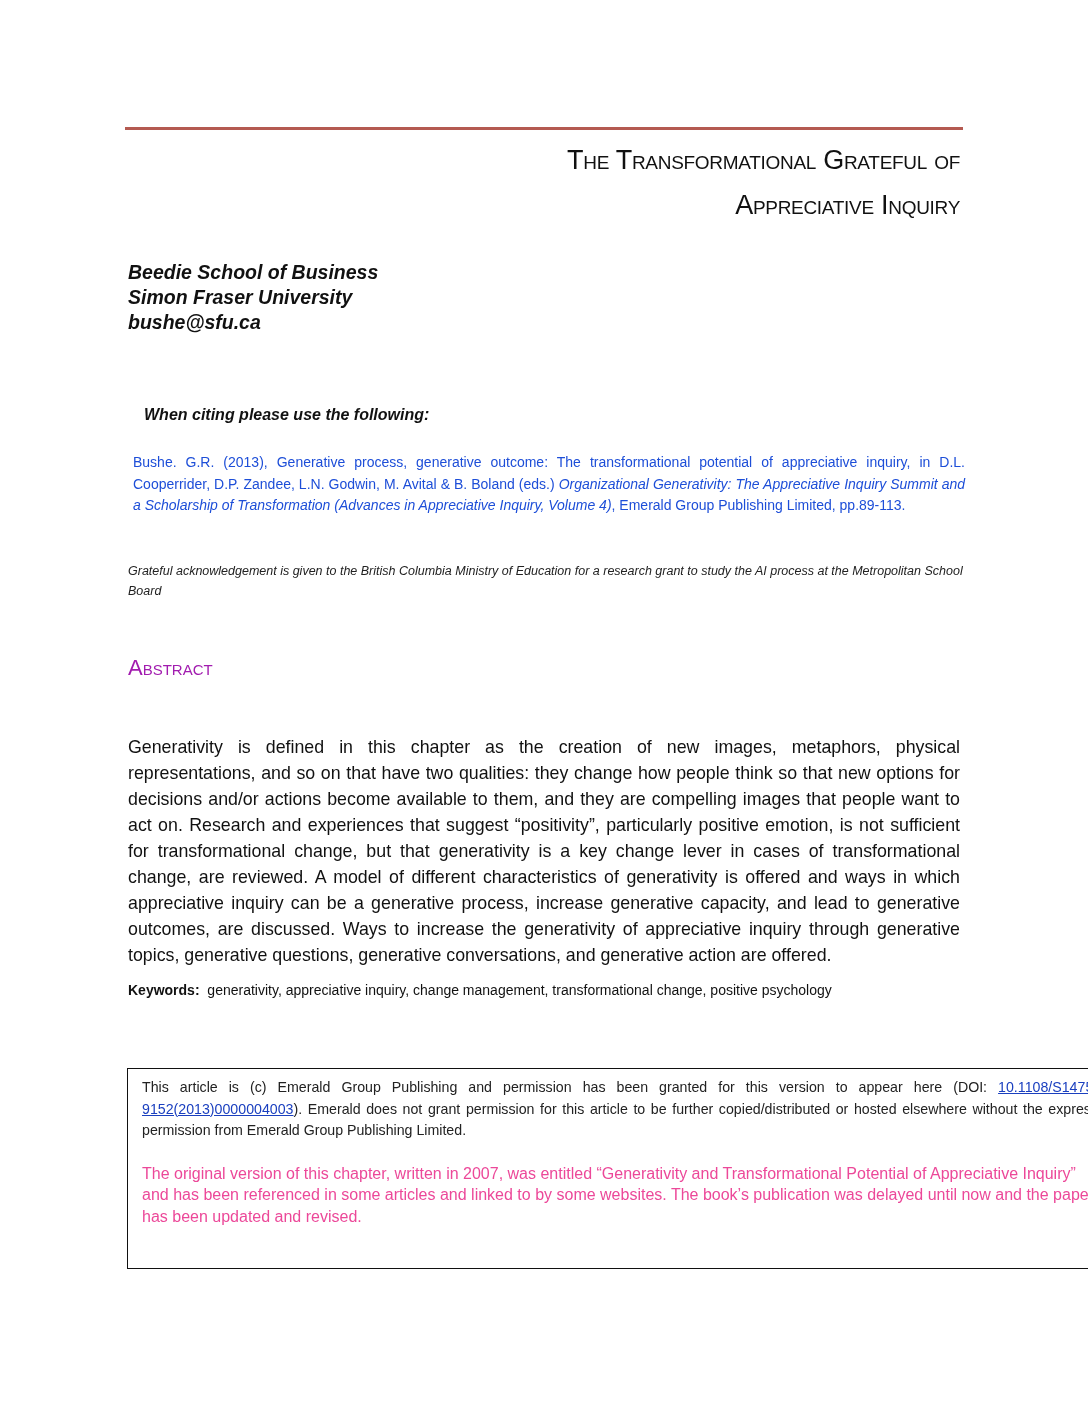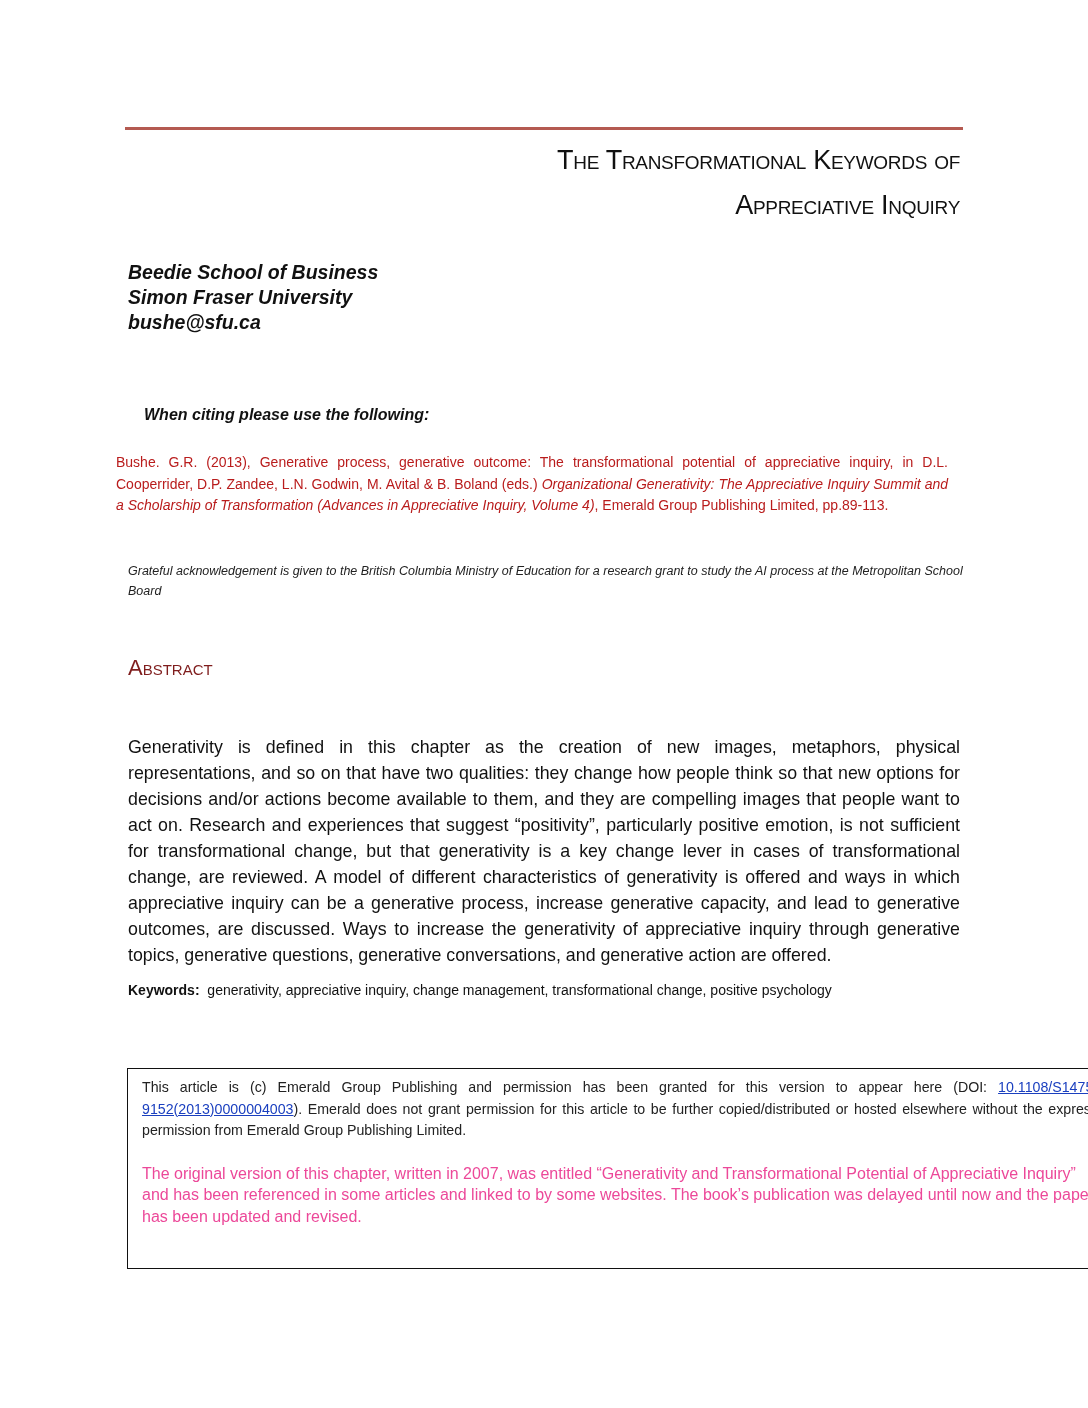--- a/index.html
+++ b/index.html
@@ -3,39 +3,39 @@
 <meta charset="utf-8">
 <style>
   html, body { margin: 0; padding: 0; background: #ffffff; }
   body { width: 1088px; height: 1408px; position: relative; overflow: hidden; color: #111; font-family: "Liberation Sans", sans-serif; }
   .rule { position: absolute; left: 125px; top: 127px; width: 838px; height: 3px; background: #b45a51; }
   .title { position: absolute; right: 128px; top: 138px; text-align: right; font-family: "Liberation Sans", sans-serif; font-size: 27px; line-height: 45px; color: #111; letter-spacing: -0.3px; }
   .title .line { display: block; font-variant: small-caps; }
   .authors { position: absolute; left: 128px; top: 260px; font-family: "Liberation Sans", sans-serif; font-weight: bold; font-style: italic; font-size: 19.5px; line-height: 25px; color: #111; }
   .authors div { display: block; }
   .cite-heading { position: absolute; left: 128px; top: 406px; font-weight: bold; font-style: italic; font-size: 16px; color: #111; font-family: "Liberation Sans", sans-serif; margin-left: 16px; }
-  .citation { position: absolute; left: 116px; top: 452px; width: 832px; font-size: 14px; line-height: 21.5px; text-align: justify; color: #b91c1c; font-family: "Liberation Sans", sans-serif; }
+  .citation { position: absolute; left: 133px; top: 452px; width: 832px; font-size: 14px; line-height: 21.5px; text-align: justify; color: #1d4ed8; font-family: "Liberation Sans", sans-serif; }
   .citation em { font-style: italic; }
   .ack { position: absolute; left: 128px; top: 561px; width: 835px; font-size: 12.5px; line-height: 20px; font-style: italic; color: #222; font-family: Liberation Sans, sans-serif; }
-  .abstract-heading { position: absolute; left: 128px; top: 655px; font-size: 22px; font-variant: small-caps; color: #7f1d1d; font-family: "Liberation Sans", sans-serif; }
+  .abstract-heading { position: absolute; left: 128px; top: 655px; font-size: 22px; font-variant: small-caps; color: #a21caf; font-family: "Liberation Sans", sans-serif; }
   .abstract { position: absolute; left: 128px; top: 694px; width: 832px; font-size: 17.8px; line-height: 26px; text-align: justify; color: #111; font-family: "Liberation Sans", sans-serif; margin-top: 40px; }
   .keywords { position: absolute; left: 128px; top: 982px; width: 840px; font-size: 14px; color: #111; font-family: "Liberation Sans", sans-serif; }
   .keywords b { font-weight: bold; }
   .notice-box { position: absolute; left: 127px; top: 1068px; width: 986px; height: 201px; border: 1.5px solid #111; box-sizing: border-box; padding: 8px 14px 8px 14px; font-family: "Liberation Sans", sans-serif; }
   .notice-p1 { font-size: 14.2px; line-height: 21.5px; text-align: justify; color: #222; }
   .notice-p1 a { color: #1a3fbf; text-decoration: underline; }
   .notice-p2 { margin-top: 21px; font-size: 16px; line-height: 21.5px; font-weight: normal; color: #ec4899; }
 </style>
 </head>
 <body>
 
 <div class="rule"></div>
 
 <div class="title">
-  <span class="line">The Transformational Keywords of</span>
+  <span class="line">The Transformational Grateful of</span>
   <span class="line">Appreciative Inquiry</span>
 </div>
 
 <div class="authors">
   <div>Beedie School of Business</div>
   <div>Simon Fraser University</div>
   <div>bushe@sfu.ca</div>
 </div>
 
 <div class="cite-heading">When citing please use the following:</div>

